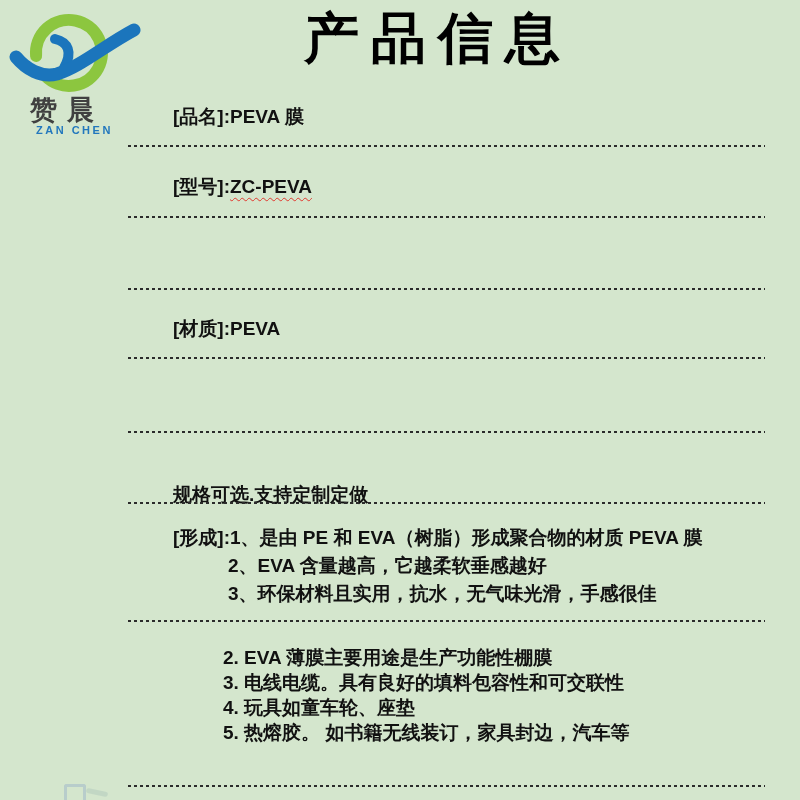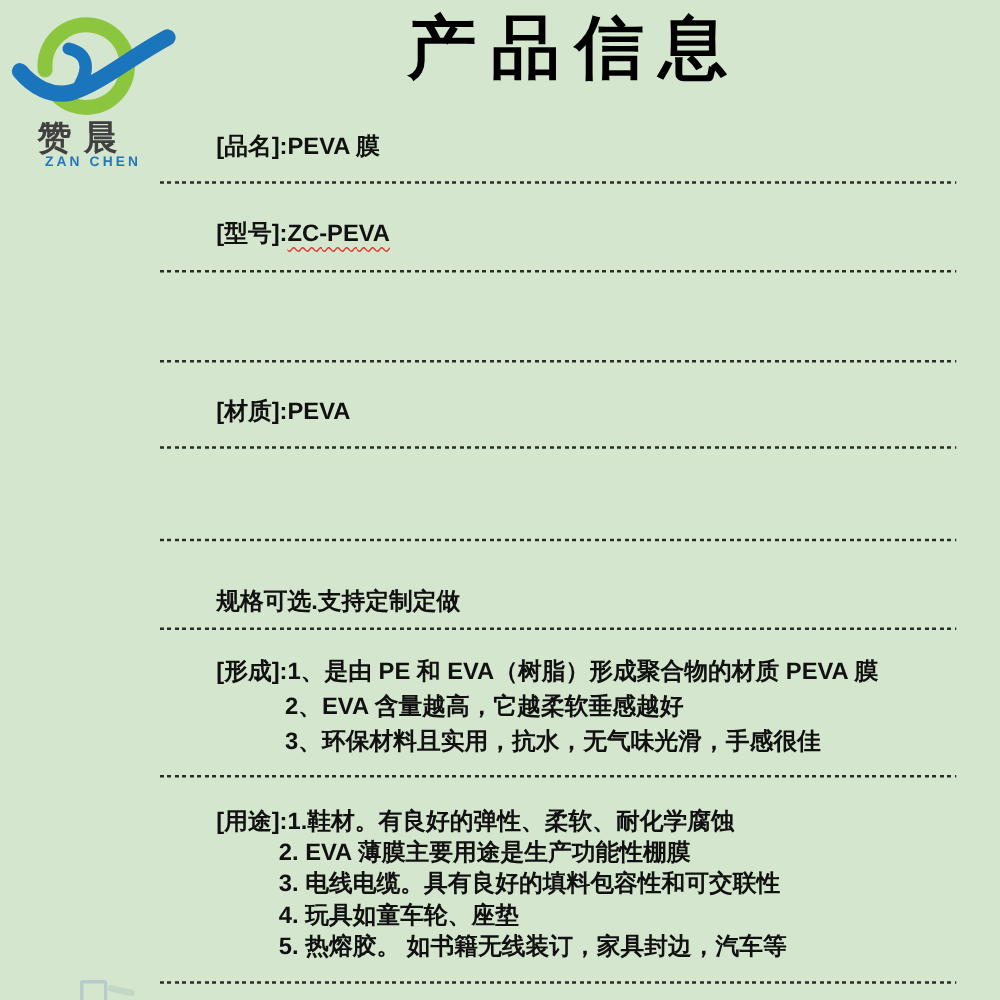--- a/index.html
+++ b/index.html
@@ -19,21 +19,21 @@
     font-size:27px;font-weight:bold;color:#404040;
     letter-spacing:10px;white-space:nowrap;
   }
   .logo-en{
     position:absolute;left:28px;top:118px;
     font-size:11px;font-weight:bold;color:#2277bd;
     letter-spacing:2.5px;white-space:nowrap;
   }
   
   .title{
-    position:absolute;left:326px;top:2px;
+    position:absolute;left:304px;top:2px;
     font-family:"DejaVu Serif","Liberation Serif",serif;
     font-size:55px;font-weight:bold;color:#000;
     letter-spacing:12px;white-space:nowrap;
   }
   
   .row{
     position:absolute;left:128px;right:30px;
     font-size:19px;font-weight:bold;color:#111;
     white-space:nowrap;
     margin-left:45px;
@@ -97,34 +97,33 @@
 
   <div class="sep" style="top:288px"></div>
 
   <div class="row" style="top:316px">
     <span class="line">[材质]:PEVA</span>
   </div>
   <div class="sep" style="top:357px"></div>
 
   <div class="sep" style="top:431px"></div>
 
-  <div class="row" style="top:468px">
+  <div class="row" style="top:482px">
     <span class="line">规格可选.支持定制定做</span>
   </div>
   <div class="sep" style="top:502px"></div>
 
   <div class="row lh28" style="top:524px">
     <span class="line">[形成]:1、是由 PE 和 EVA（树脂）形成聚合物的材质 PEVA 膜</span>
     <span class="line indent55">2、EVA 含量越高，它越柔软垂感越好</span>
     <span class="line indent55">3、环保材料且实用，抗水，无气味光滑，手感很佳</span>
   </div>
   <div class="sep" style="top:620px"></div>
 
   <div class="row lh25" style="top:645px">
-    <span class="line">[用途]:1.鞋材。有良好的弹性、柔软、耐化学腐蚀</span>
     <span class="line indent50">2. EVA 薄膜主要用途是生产功能性棚膜</span>
     <span class="line indent50">3. 电线电缆。具有良好的填料包容性和可交联性</span>
     <span class="line indent50">4. 玩具如童车轮、座垫</span>
     <span class="line indent50">5. 热熔胶。 如书籍无线装订，家具封边，汽车等</span>
   </div>
   <div class="sep" style="top:785px"></div>
 
   <div class="watermark">
     <div class="wm-box"></div>
     <div class="wm-slash"></div>

